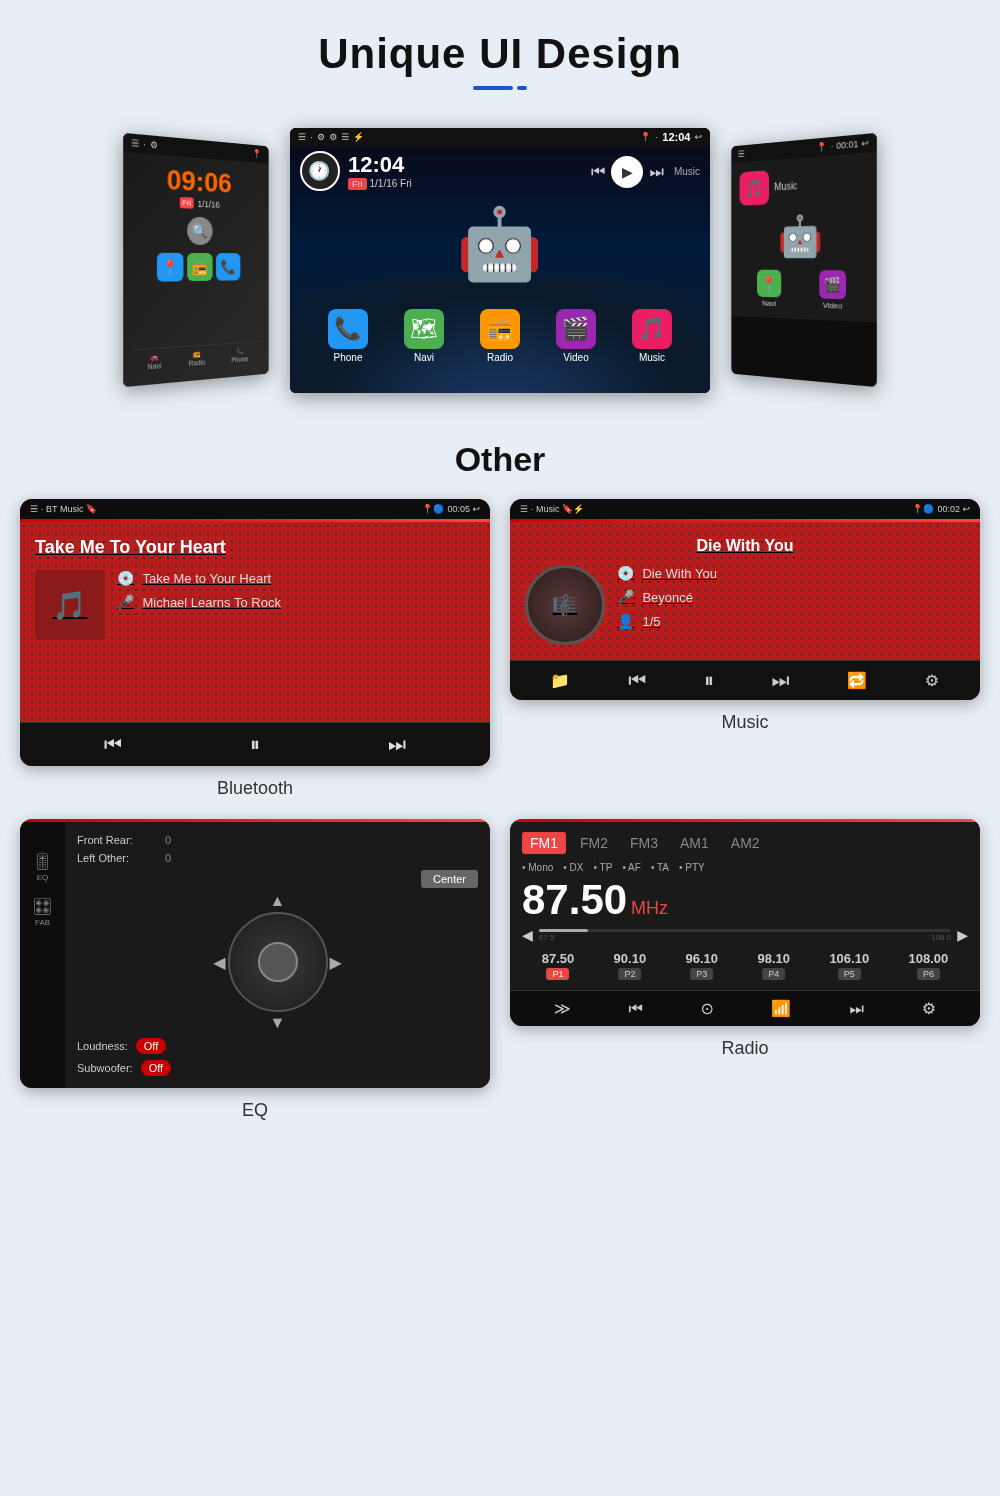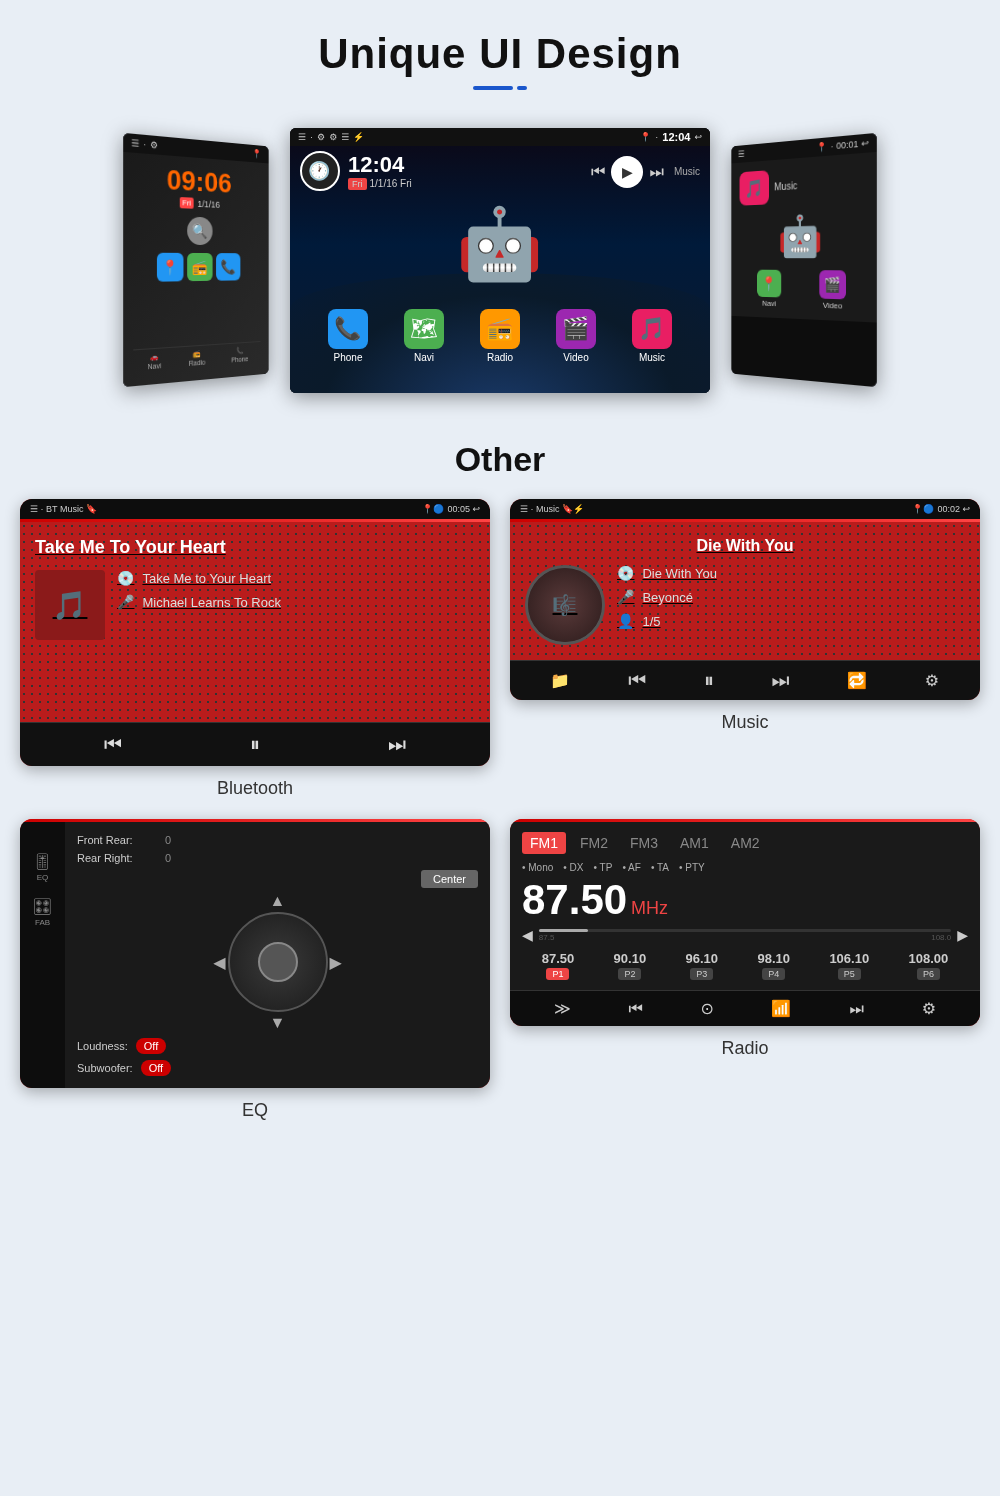--- a/index.html
+++ b/index.html
@@ -793,21 +793,21 @@
               <span>FAB</span>
             </div>
           </div>
 
           <div class="eq-main">
             <div class="eq-row">
               <span class="eq-label">Front Rear:</span>
               <span class="eq-value">0</span>
             </div>
             <div class="eq-row">
-              <span class="eq-label">Rear Right:</span>
+              <span class="eq-label">Left Other:</span>
               <span class="eq-value">0</span>
             </div>
 
             <div style="display:flex;justify-content:flex-end;margin-bottom:4px;">
               <button style="background:#666;color:white;border:none;padding:3px 12px;font-size:11px;border-radius:3px;cursor:pointer;">Center</button>
             </div>
 
             <div style="display:flex;justify-content:center;align-items:center;position:relative;">
               <div style="display:flex;flex-direction:column;align-items:center;gap:2px;">
                 <span style="color:#aaa;font-size:16px;cursor:pointer;">▲</span>

